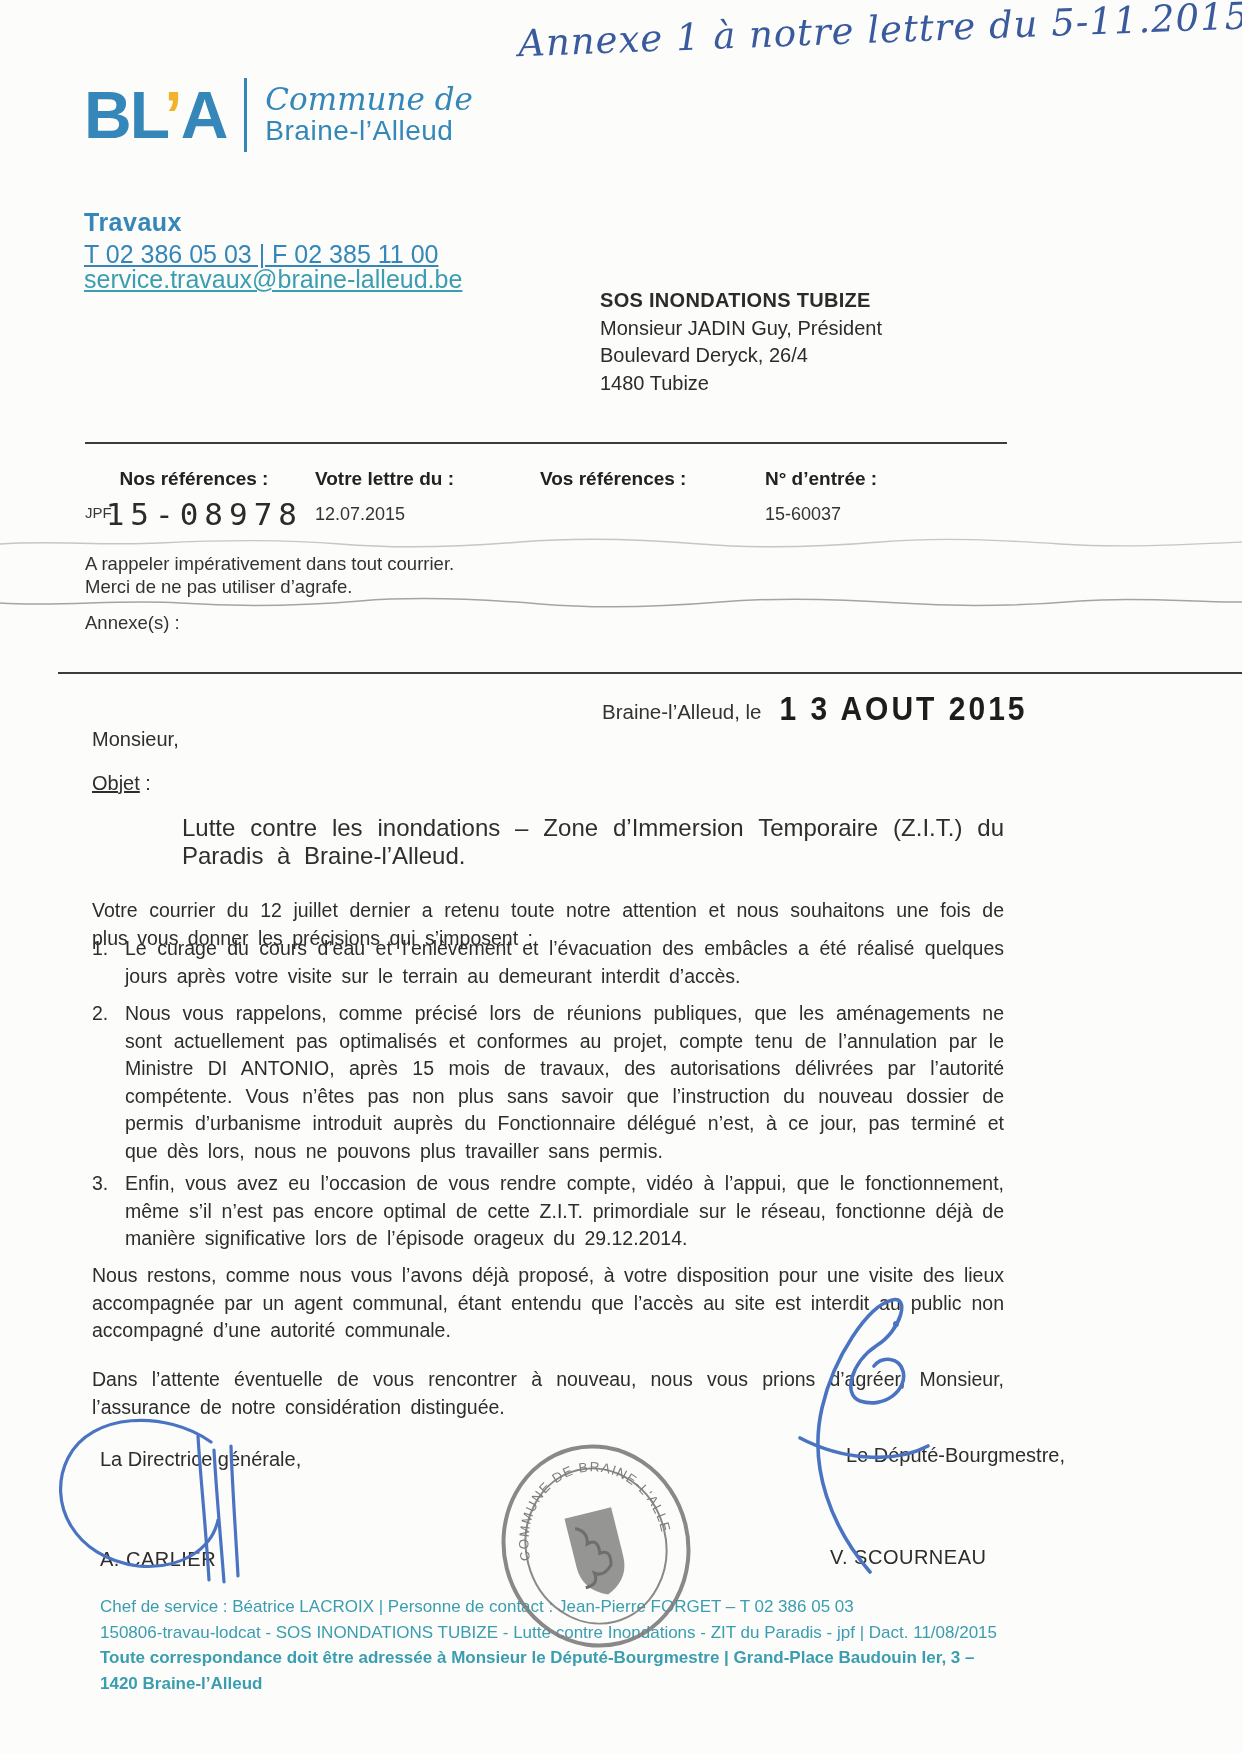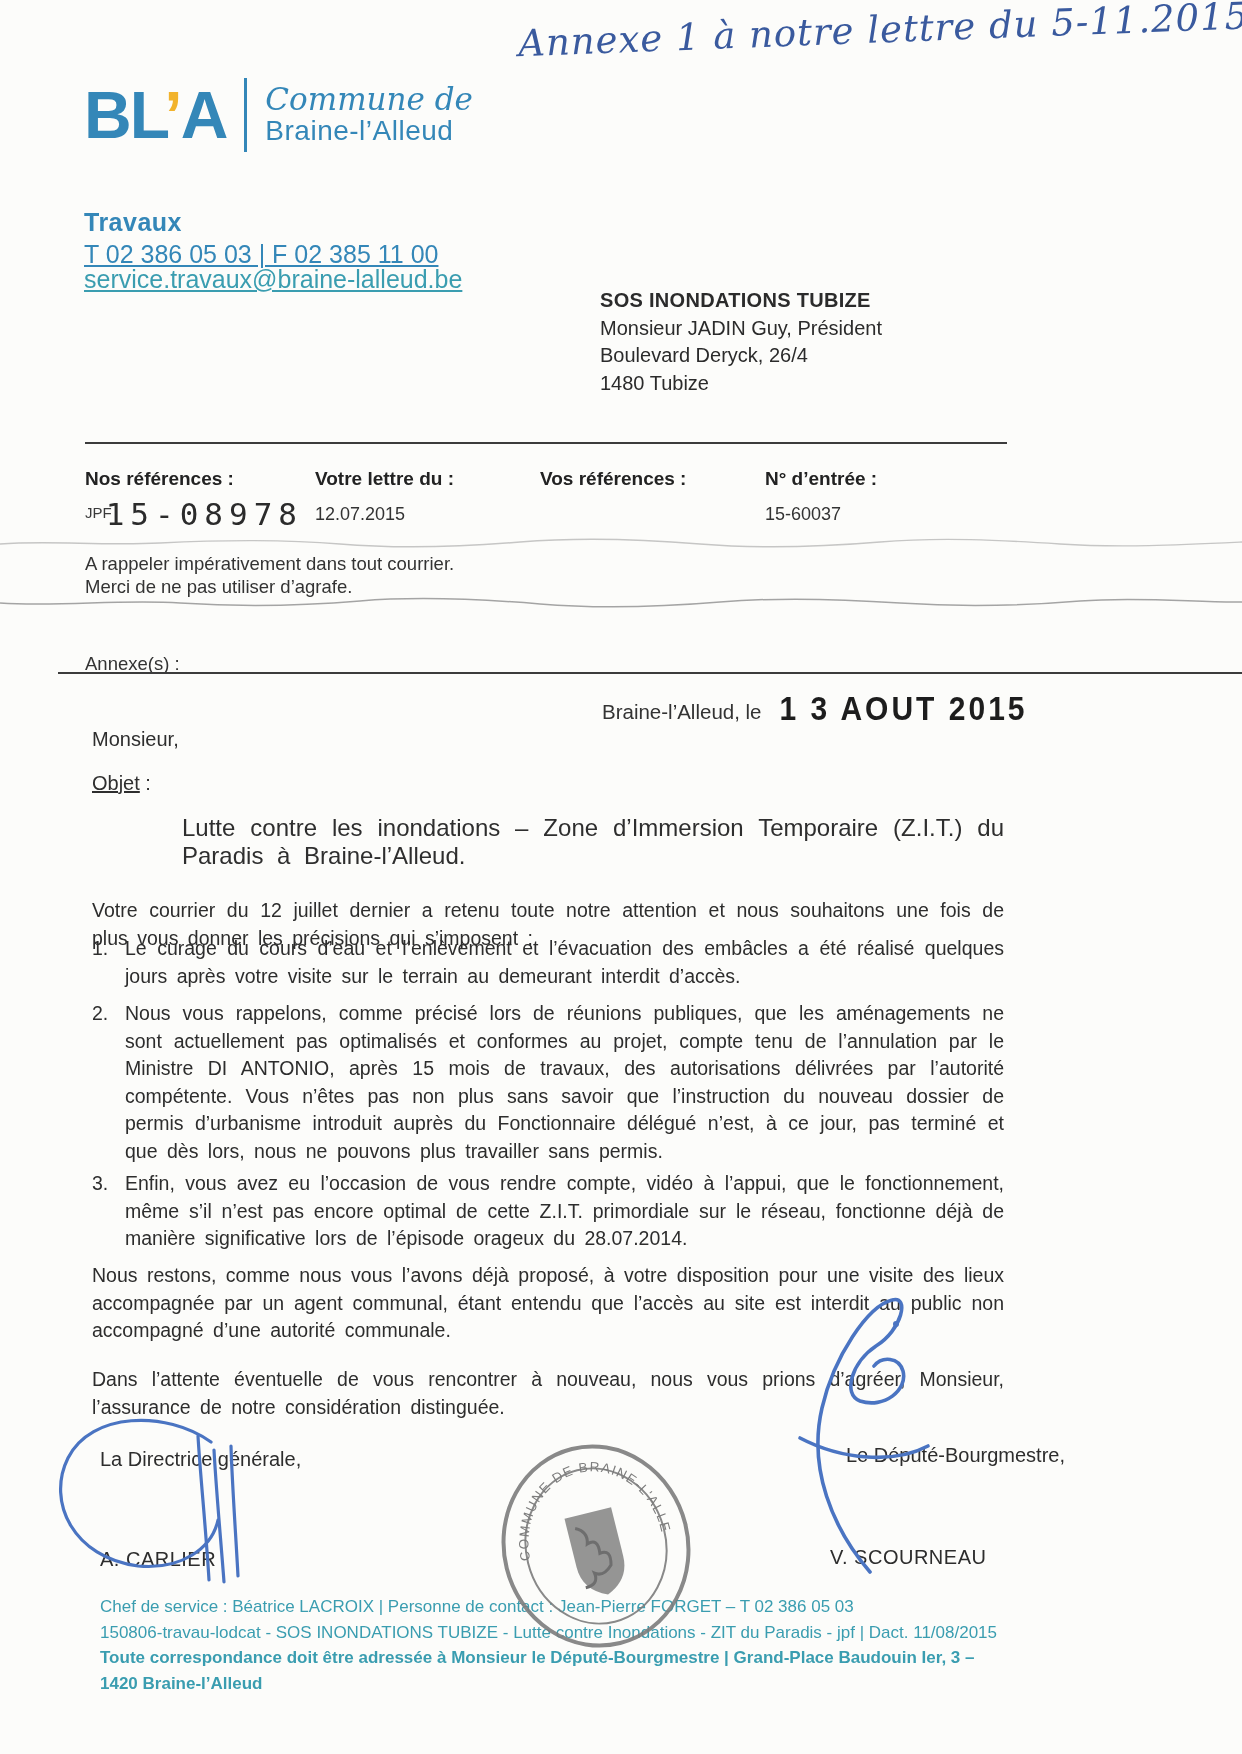--- a/index.html
+++ b/index.html
@@ -37,28 +37,28 @@
 
   
   .rule1 { position:absolute; left:85px; top:442px; width:922px; height:2px; background:#3c3c3c; }
   .rule2 { position:absolute; left:58px; top:672px; width:1184px; height:2px; background:#3c3c3c; }
   .wavy { position:absolute; left:0; }
   .wavy1 { top:536px; opacity:.55; }
   .wavy2 { top:596px; opacity:.8; }
 
   
   .ref-col { position:absolute; top:468px; }
-  .ref-col1 { left:85px; } .ref-col2 { left:315px; } .ref-col3 { left:540px; } .ref-col4 { left:765px; }
+  .ref-col1 { left:85px;text-align:center; } .ref-col2 { left:315px; } .ref-col3 { left:540px; } .ref-col4 { left:765px; }
   .ref-label { font-size:19px; font-weight:bold; color:#222; }
   .ref-value { font-size:18px; margin-top:14px; color:#333; }
   .stamp-ref { font-family:"DejaVu Sans Mono", monospace; font-size:31px; letter-spacing:6px; color:#2b2b2b; margin-top:6px; }
   .stamp-prefix { font-family:"Liberation Sans", sans-serif; font-size:15px; letter-spacing:0; position:relative; top:-7px; margin-right:-6px; color:#3a3a3a; }
 
   .ref-note { position:absolute; left:85px; top:552px; font-size:18.5px; line-height:23px; color:#333; }
-  .annexe { position:absolute; left:85px; top:612px; font-size:18.5px; color:#333;margin-top:41px; }
+  .annexe { position:absolute; left:85px; top:612px; font-size:18.5px; color:#333; }
 
   
   .dateline { position:absolute; left:602px; top:692px; display:flex; align-items:baseline; gap:18px; }
   .date-place { font-size:20.5px; color:#333; }
   .date-stamp { font-size:30px; font-weight:bold; letter-spacing:3px; color:#1d1d1d; transform:scaleY(1.08); }
 
   
   .salutation { position:absolute; left:92px; top:728px; font-size:20px; }
   .subject { position:absolute; left:92px; top:770px; width:912px; display:flex; }
   .subject-label { flex:none; width:90px; font-size:20px; line-height:27.5px; }
@@ -179,21 +179,21 @@
   <div class="list-item item1">
     <div class="item-num">1.</div>
     <div class="item-text">Le curage du cours d’eau et l’enlèvement et l’évacuation des embâcles a été réalisé quelques jours après votre visite sur le terrain au demeurant interdit d’accès.</div>
   </div>
   <div class="list-item item2">
     <div class="item-num">2.</div>
     <div class="item-text">Nous vous rappelons, comme précisé lors de réunions publiques, que les aménagements ne sont actuellement pas optimalisés et conformes au projet, compte tenu de l’annulation par le Ministre DI ANTONIO, après 15 mois de travaux, des autorisations délivrées par l’autorité compétente.  Vous n’êtes pas non plus sans savoir que l’instruction du nouveau dossier de permis d’urbanisme introduit auprès du Fonctionnaire délégué n’est, à ce jour, pas terminé et que dès lors, nous ne pouvons plus travailler sans permis.</div>
   </div>
   <div class="list-item item3">
     <div class="item-num">3.</div>
-    <div class="item-text">Enfin, vous avez eu l’occasion de vous rendre compte, vidéo à l’appui, que le fonctionnement, même s’il n’est pas encore optimal de cette Z.I.T. primordiale sur le réseau, fonctionne déjà de manière significative lors de l’épisode orageux du 28.07.2014.</div>
+    <div class="item-text">Enfin, vous avez eu l’occasion de vous rendre compte, vidéo à l’appui, que le fonctionnement, même s’il n’est pas encore optimal de cette Z.I.T. primordiale sur le réseau, fonctionne déjà de manière significative lors de l’épisode orageux du 29.12.2014.</div>
   </div>
 
   <div class="para para-closing1">Nous restons, comme nous vous l’avons déjà proposé, à votre disposition pour une visite des lieux accompagnée par un agent communal, étant entendu que l’accès au site est interdit au public non accompagné d’une autorité communale.</div>
   <div class="para para-closing2">Dans l’attente éventuelle de vous rencontrer à nouveau, nous vous prions d’agréer, Monsieur, l’assurance de notre considération distinguée.</div>
 
   <div class="sig-title sig-left-title">La Directrice générale,</div>
   <div class="sig-title sig-right-title">Le Député-Bourgmestre,</div>
   <div class="sig-name sig-left-name">A. CARLIER</div>
   <div class="sig-name sig-right-name">V. SCOURNEAU</div>
 

